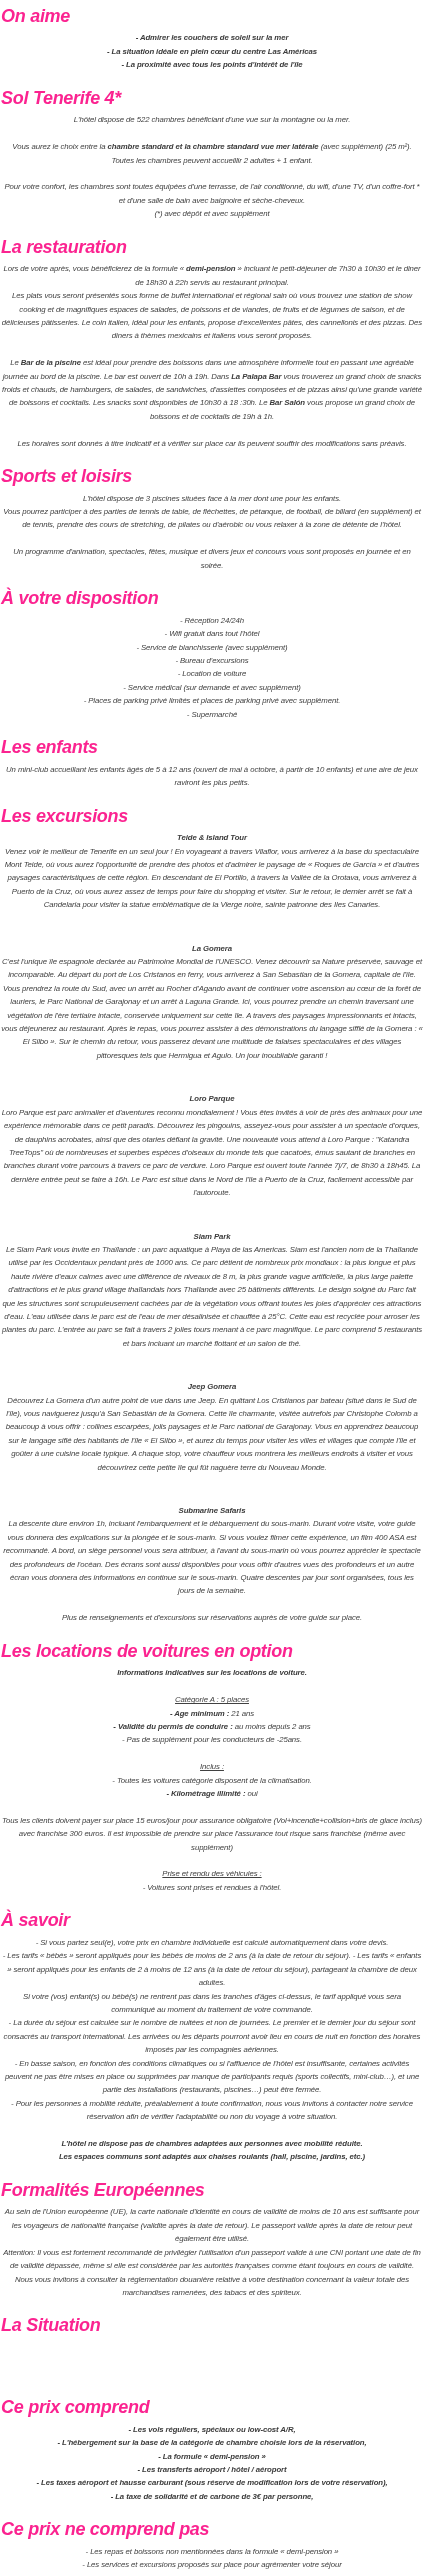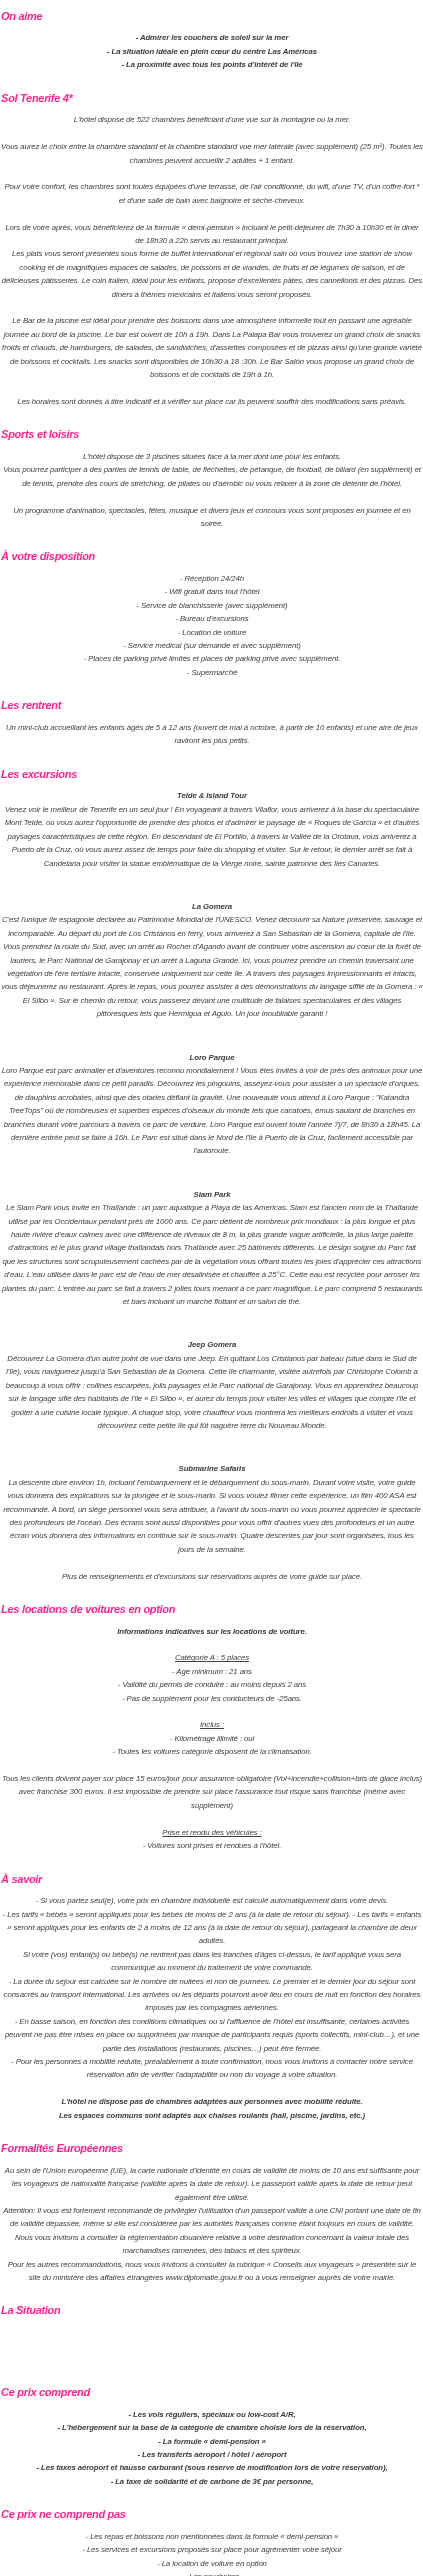--- a/index.html
+++ b/index.html
@@ -1,27 +1,27 @@
 <!DOCTYPE html>
 <html lang="fr" style="--accent: #fb2390;font-size:9px"><head>
 <meta charset="utf-8">
 <style>
   html,body{margin:0;padding:0;background:#ffffff;}
   body{width:424px;font-family:"Liberation Sans","DejaVu Sans",sans-serif;font-style:italic;color:#414141;}
   #root{padding:0 1.1px 3.4px 1.1px;box-sizing:border-box;}
-  h2{color:var(--accent,#fb2390);font-size:11px;line-height:17px;font-weight:700;margin:18px 0 6.7px 0;letter-spacing:-0.3px;}
+  h2{color:var(--accent,#fb2390);font-size:18px;line-height:17px;font-weight:700;margin:18px 0 6.7px 0;letter-spacing:-0.3px;}
   section:first-of-type h2{margin-top:7.8px;}
   .block{font-size:7.8px;line-height:13.4px;letter-spacing:-0.1px;margin:0 0 13.4px 0;text-align:center;}
   .block .line{min-height:13.4px;}
   .block.sub{margin:30px 0 0 0;font-weight:700;color:#3b3b3b;}
   h2 + .block.sub{margin-top:0;}
   .block.u{margin:13.4px 0 0 0;}
   .block.u .line{text-decoration:underline;}
   .block.bold,.block.list-bold{font-weight:700;color:#3b3b3b;}
-  .b{font-weight:400;color:#3b3b3b;}
+  .b{font-weight:700;color:#3b3b3b;}
   .spacer{height:40px;}
 </style>
 </head>
 <body>
 
 <main id="root">
     <section>
       <h2>On aime</h2>
       <div class="block list-bold">
         <div class="line"><span>- Admirer les couchers de soleil sur la mer</span></div>
@@ -32,23 +32,25 @@
     <section>
       <h2>Sol Tenerife 4*</h2>
       <div class="block p">
         <div class="line"><span>L'hôtel dispose de 522 chambres bénéficiant d'une vue sur la montagne ou la mer.</span></div>
       </div>
       <div class="block p">
         <div class="line"><span>Vous aurez le choix entre la </span><span class="b">chambre standard et la chambre standard vue mer latérale</span><span> (avec supplément) (25 m²). Toutes les chambres peuvent accueillir 2 adultes + 1 enfant.</span></div>
       </div>
       <div class="block p">
         <div class="line"><span>Pour votre confort, les chambres sont toutes équipées d'une terrasse, de l'air conditionné, du wifi, d'une TV, d'un coffre-fort * et d'une salle de bain avec baignoire et sèche-cheveux.</span></div>
-      </div>
-    </section>
-    <section>
+        <div class="line"><span>(*) avec dépôt et avec supplément</span></div>
+      </div>
+    </section>
+    <section>
+      <h2>La restauration</h2>
       <div class="block p">
         <div class="line"><span>Lors de votre après, vous bénéficierez de la formule « </span><span class="b">demi-pension</span><span> » incluant le petit-déjeuner de 7h30 à 10h30 et le diner de 18h30 à 22h servis au restaurant principal.</span></div>
         <div class="line"><span>Les plats vous seront présentés sous forme de buffet international et régional sain où vous trouvez une station de show cooking et de magnifiques espaces de salades, de poissons et de viandes, de fruits et de légumes de saison, et de délicieuses pâtisseries. Le coin italien, idéal pour les enfants, propose d'excellentes pâtes, des cannellonis et des pizzas. Des diners à thèmes mexicains et italiens vous seront proposés.</span></div>
       </div>
       <div class="block p">
         <div class="line"><span>Le </span><span class="b">Bar de la piscine</span><span> est idéal pour prendre des boissons dans une atmosphère informelle tout en passant une agréable journée au bord de la piscine. Le bar est ouvert de 10h à 19h. Dans </span><span class="b">La Palapa Bar</span><span> vous trouverez un grand choix de snacks froids et chauds, de hamburgers, de salades, de sandwiches, d'assiettes composées et de pizzas ainsi qu'une grande variété de boissons et cocktails. Les snacks sont disponibles de 10h30 à 18 :30h. Le </span><span class="b">Bar Salón</span><span> vous propose un grand choix de boissons et de cocktails de 19h à 1h.</span></div>
       </div>
       <div class="block p">
         <div class="line"><span>Les horaires sont donnés à titre indicatif et à vérifier sur place car ils peuvent souffrir des modifications sans préavis.</span></div>
       </div>
@@ -70,21 +72,21 @@
         <div class="line"><span>- Wifi gratuit dans tout l'hôtel</span></div>
         <div class="line"><span>- Service de blanchisserie (avec supplément)</span></div>
         <div class="line"><span>- Bureau d'excursions</span></div>
         <div class="line"><span>- Location de voiture</span></div>
         <div class="line"><span>- Service médical (sur demande et avec supplément)</span></div>
         <div class="line"><span>- Places de parking privé limités et places de parking privé avec supplément.</span></div>
         <div class="line"><span>- Supermarché</span></div>
       </div>
     </section>
     <section>
-      <h2>Les rentrent</h2>
+      <h2>Les enfants</h2>
       <div class="block p">
         <div class="line"><span>Un mini-club accueillant les enfants âgés de 5 à 12 ans (ouvert de mai à octobre, à partir de 10 enfants) et une aire de jeux raviront les plus petits.</span></div>
       </div>
     </section>
     <section>
       <h2>Les excursions</h2>
       <div class="block sub">
         <div class="line"><span>Teide &amp; Island Tour</span></div>
       </div>
       <div class="block p">
@@ -134,22 +136,22 @@
       </div>
       <div class="block list">
         <div class="line"><span class="b">- Age minimum :</span><span> 21 ans</span></div>
         <div class="line"><span class="b">- Validité du permis de conduire :</span><span> au moins depuis 2 ans</span></div>
         <div class="line"><span>- Pas de supplément pour les conducteurs de -25ans.</span></div>
       </div>
       <div class="block u">
         <div class="line"><span>Inclus :</span></div>
       </div>
       <div class="block list">
+        <div class="line"><span>- Toutes les voitures catégorie disposent de la climatisation.</span></div>
         <div class="line"><span class="b">- Kilométrage illimité :</span><span> oui</span></div>
-        <div class="line"><span>- Toutes les voitures catégorie disposent de la climatisation.</span></div>
       </div>
       <div class="block p">
         <div class="line"><span>Tous les clients doivent payer sur place 15 euros/jour pour assurance obligatoire (Vol+incendie+collision+bris de glace inclus) avec franchise 300 euros. Il est impossible de prendre sur place l'assurance tout risque sans franchise (même avec supplément)</span></div>
       </div>
       <div class="block u">
         <div class="line"><span>Prise et rendu des véhicules :</span></div>
       </div>
       <div class="block list">
         <div class="line"><span>- Voitures sont prises et rendues à l'hôtel.</span></div>
       </div>
@@ -168,21 +170,20 @@
         <div class="line"><span>L'hôtel ne dispose pas de chambres adaptées aux personnes avec mobilité réduite.</span></div>
         <div class="line"><span>Les espaces communs sont adaptés aux chaises roulants (hall, piscine, jardins, etc.)</span></div>
       </div>
     </section>
     <section>
       <h2>Formalités Européennes</h2>
       <div class="block p">
         <div class="line"><span>Au sein de l'Union européenne (UE), la carte nationale d'identité en cours de validité de moins de 10 ans est suffisante pour les voyageurs de nationalité française (validite après la date de retour). Le passeport valide après la date de retour peut également être utilisé.</span></div>
         <div class="line"><span>Attention: Il vous est fortement recommandé de privilégier l'utilisation d'un passeport valide à une CNI portant une date de fin de validité dépassée, même si elle est considérée par les autorités françaises comme étant toujours en cours de validité.</span></div>
         <div class="line"><span>Nous vous invitons à consulter la réglementation douanière relative à votre destination concernant la valeur totale des marchandises ramenées, des tabacs et des spiriteux.</span></div>
-        <div class="line"><span>Pour les autres recommandations, nous vous invitons à consulter la rubrique « Conseils aux voyageurs » présentée sur le site du ministère des affaires étrangères www.diplomatie.gouv.fr ou à vous renseigner auprès de votre mairie.</span></div>
       </div>
     </section>
     <section>
       <h2>La Situation</h2>
       <div class="spacer" style="height: 40px;"></div>
     </section>
     <section>
       <h2>Ce prix comprend</h2>
       <div class="block list-bold">
         <div class="line"><span>- Les vols réguliers, spéciaux ou low-cost A/R,</span></div>

